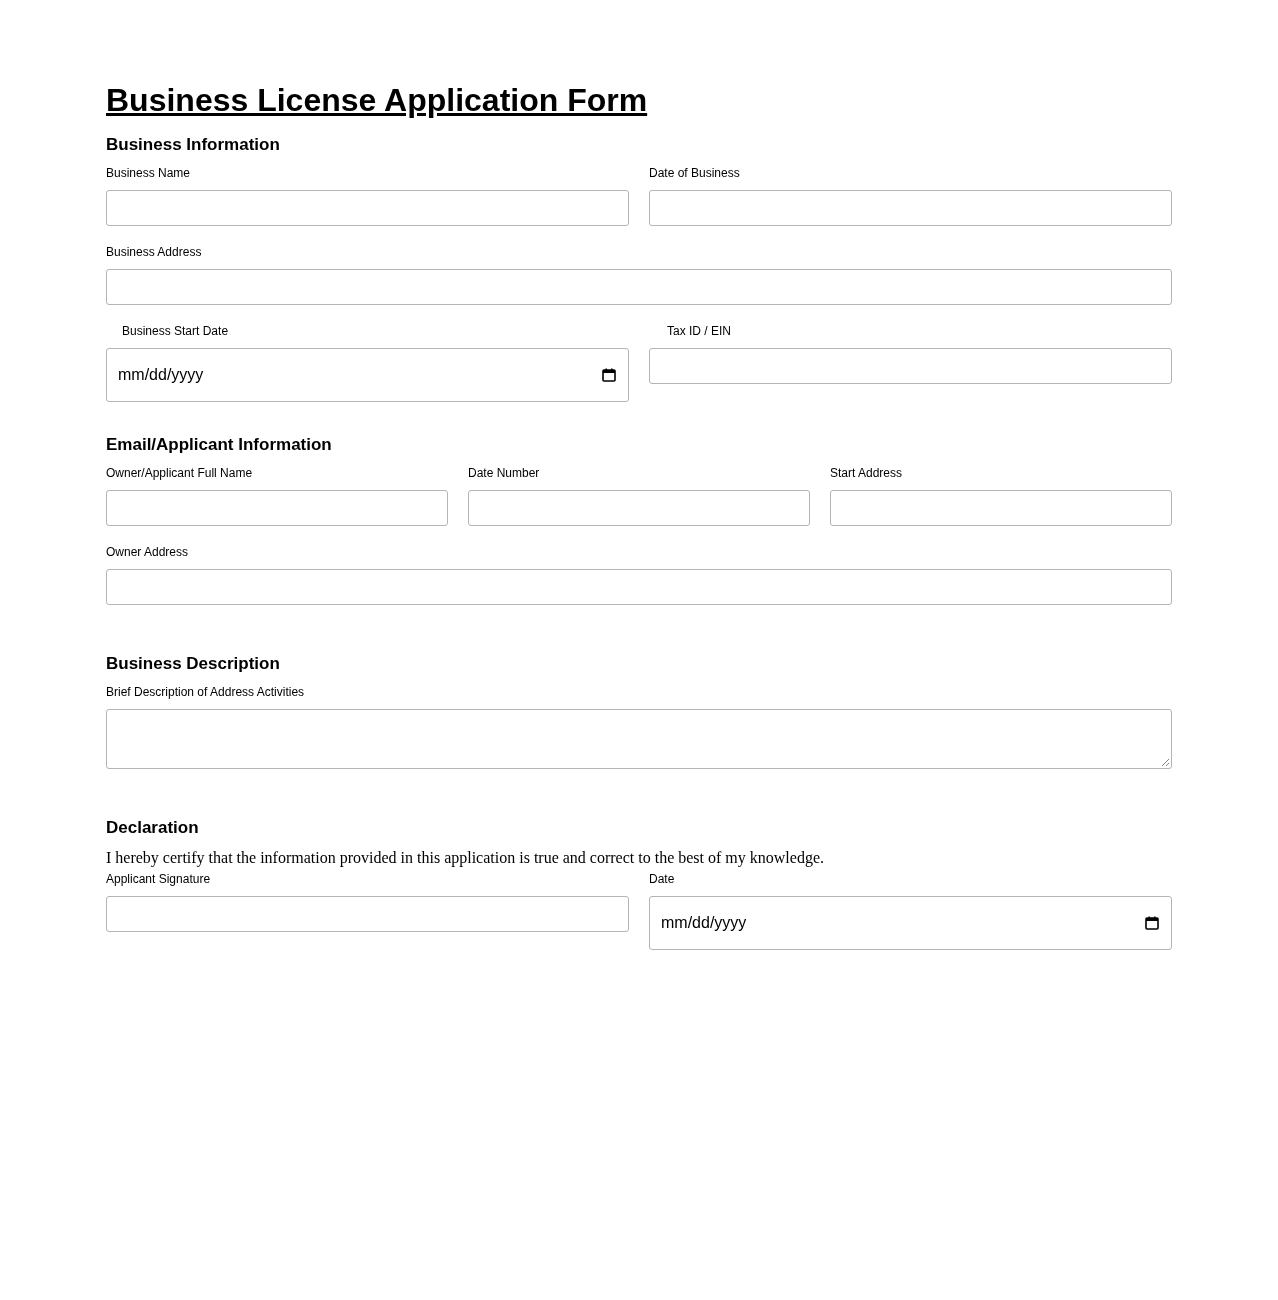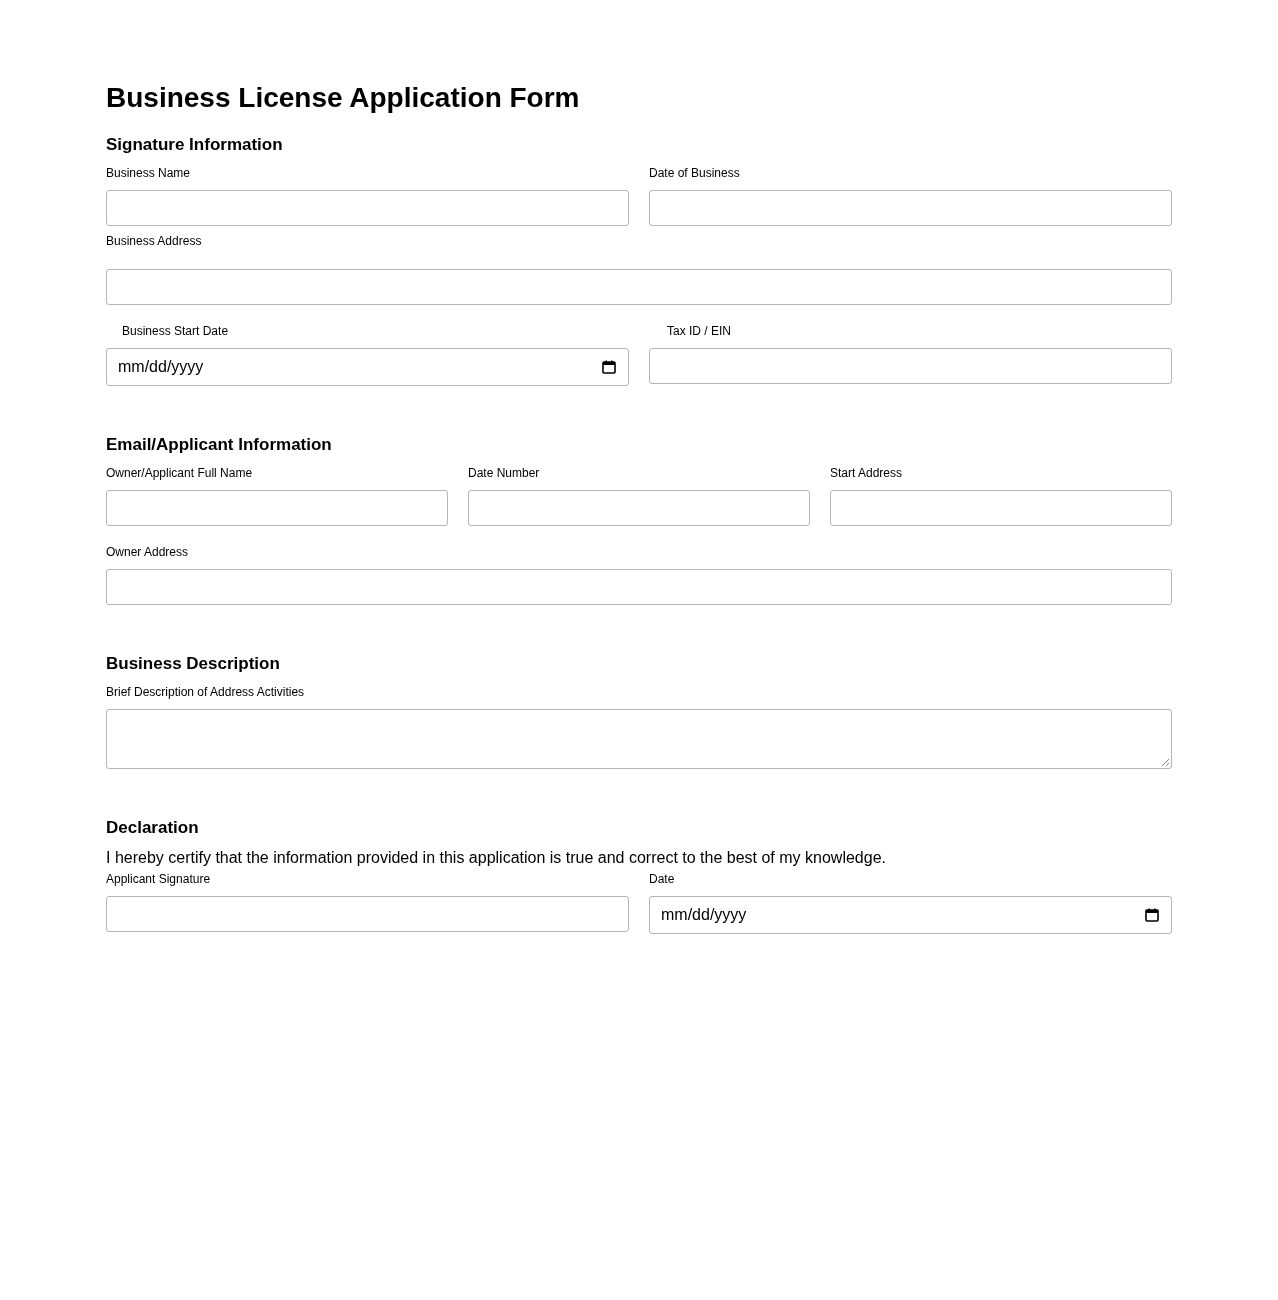--- a/index.html
+++ b/index.html
@@ -1,42 +1,42 @@
 <!DOCTYPE html>
 <html><head>
 <meta charset="utf-8">
 <style>
   html, body { margin: 0; padding: 0; background: #ffffff; }
   body { width: 1278px; height: 1300px; font-family: "Liberation Sans", sans-serif; color: #000; position: relative; }
   .page { position: absolute; left: 106px; top: 0; width: 1066px; }
-  h1 { position: absolute; top: 82px; left: 0; margin: 0; font-size: 28px; font-weight: bold; white-space: nowrap; }
+  h1 { position: absolute; top: 82px; left: 0; margin: 0; font-size: 32px; font-weight: bold; white-space: nowrap; text-decoration: underline; }
   .sec { position: absolute; left: 0; margin: 0; font-size: 17px; font-weight: bold; white-space: nowrap; }
   .lbl { position: absolute; font-size: 12px; white-space: nowrap; }
   .inp { position: absolute; box-sizing: border-box; border: 1px solid #b5b5b5; border-radius: 3px; background: #fff; height: 36px; padding: 0 10px; font-family: "Liberation Sans", sans-serif; font-size: 16px; }
-  .date { height: 38px; display: flex; align-items: center; justify-content: space-between; padding: 0 12px 0 11px; color: #000; }
+  .date { height: 54px; display: flex; align-items: center; justify-content: space-between; padding: 0 12px 0 11px; color: #000; }
   .cal { width: 14px; height: 14px; }
   .ta { position: absolute; box-sizing: border-box; border: 1px solid #b5b5b5; border-radius: 3px; height: 60px; }
   .grip { position: absolute; right: 2px; bottom: 2px; width: 8px; height: 8px; }
-  .decl { position: absolute; left: 0; font-size: 16px; white-space: nowrap; }
+  .decl { position: absolute; left: 0; font-size: 16px; white-space: nowrap; font-family: Liberation Serif, serif; }
 </style>
 </head>
 <body>
 
 <div class="page">
   <h1>Business License Application Form</h1>
 
-  <h2 class="sec" style="top:135px">Signature Information</h2>
+  <h2 class="sec" style="top:135px">Business Information</h2>
 
   <div class="lbl" style="left:0;top:166px">Business Name</div>
   <input class="inp" style="left: 0px; top: 190px; width: 523px;" type="text">
 
   <div class="lbl" style="left:543px;top:166px">Date of Business</div>
   <input class="inp" style="left: 543px; top: 190px; width: 523px;" type="text">
 
-  <div class="lbl" style="left:0;top:234px">Business Address</div>
+  <div class="lbl" style="left:0;top:245px">Business Address</div>
   <input class="inp" style="left: 0px; top: 269px; width: 1066px;" type="text">
 
   <div class="lbl" style="left:16px;top:324px">Business Start Date</div>
   <div class="inp date" style="left:0;top:348px;width:523px">
     <span>mm/dd/yyyy</span>
     <svg class="cal" viewBox="0 0 14 14">
         <rect x="1" y="2" width="12" height="11" rx="1" fill="none" stroke="#000" stroke-width="1.6"></rect>
         <rect x="1" y="2" width="12" height="3" fill="#000"></rect>
         <rect x="3.5" y="0.5" width="1.5" height="3" fill="#000"></rect>
         <rect x="9" y="0.5" width="1.5" height="3" fill="#000"></rect>

